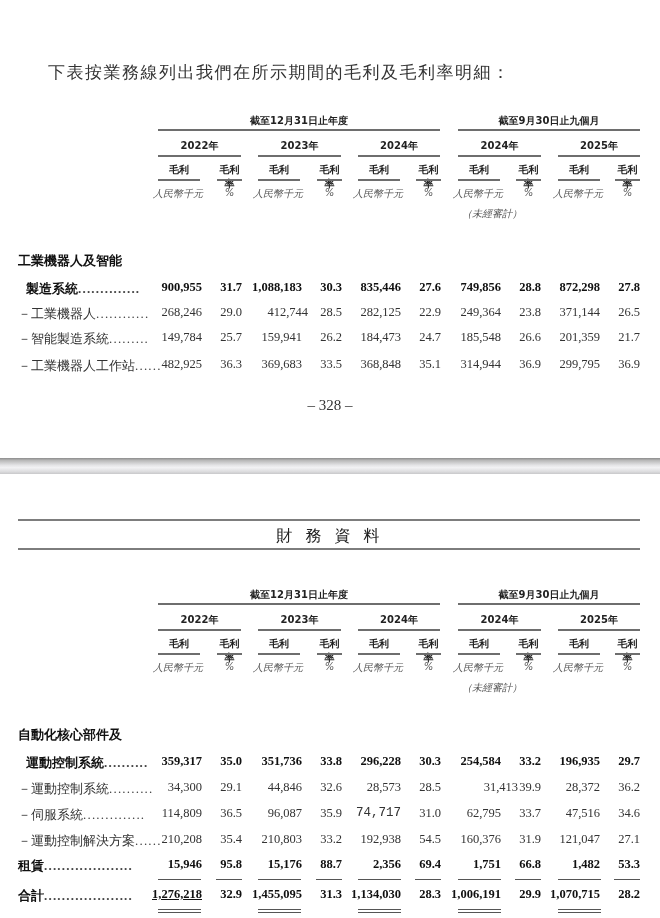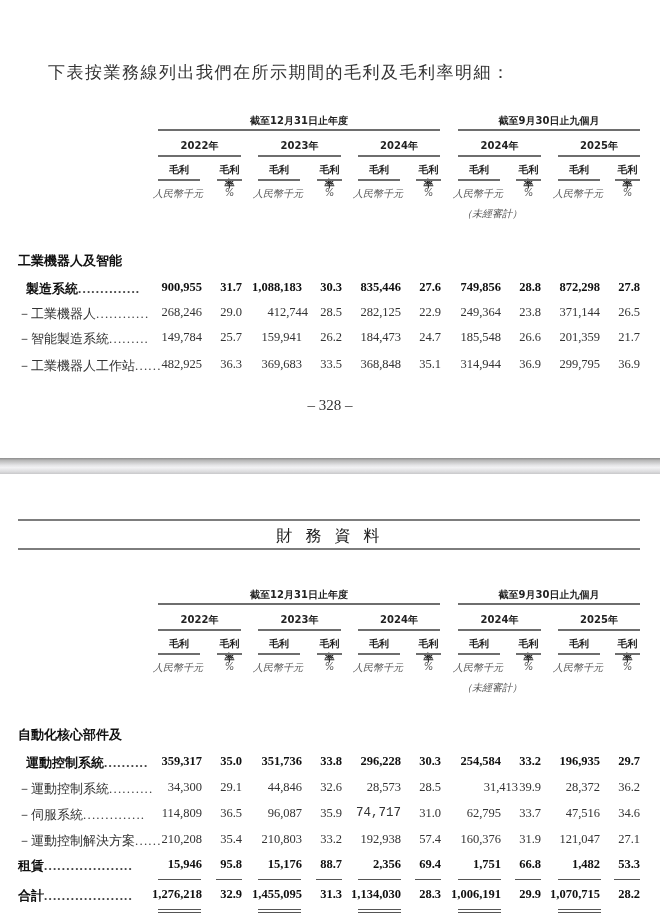--- a/index.html
+++ b/index.html
@@ -273,21 +273,21 @@
       <span class="num" style="right:60px;">47,516</span>
       <span class="num" style="right:20px;">34.6</span>
     </div>
     <div class="row" style="top:358px;">
       <span class="label"><span>－運動控制解決方案</span><span class="dots">......</span></span>
       <span class="num" style="right:458px;">210,208</span>
       <span class="num" style="right:418px;">35.4</span>
       <span class="num" style="right:358px;">210,803</span>
       <span class="num" style="right:318px;">33.2</span>
       <span class="num" style="right:259px;">192,938</span>
-      <span class="num" style="right:219px;">57.4</span>
+      <span class="num" style="right:219px;">54.5</span>
       <span class="num" style="right:159px;">160,376</span>
       <span class="num" style="right:119px;">31.9</span>
       <span class="num" style="right:60px;text-align:right;">121,047</span>
       <span class="num" style="right:20px;">27.1</span>
     </div>
     <div class="row bold" style="top:383px;">
       <span class="label"><span>租賃</span><span class="dots">....................</span></span>
       <span class="num" style="right:458px;">15,946</span>
       <span class="num" style="right:418px;">95.8</span>
       <span class="num" style="right:358px;">15,176</span>
@@ -306,21 +306,21 @@
     <div class="ul" style="left:316px; top:405px; width:26px;"></div>
     <div class="ul" style="left:358px; top:405px; width:43px;"></div>
     <div class="ul" style="left:415px; top:405px; width:26px;"></div>
     <div class="ul" style="left:458px; top:405px; width:43px;"></div>
     <div class="ul" style="left:515px; top:405px; width:26px;"></div>
     <div class="ul" style="left:558px; top:405px; width:43px;"></div>
     <div class="ul" style="left:614px; top:405px; width:26px;"></div>
 
     <div class="row bold" style="top:413px;padding-left:48px;">
       <span class="label"><span>合計</span><span class="dots">....................</span></span>
-      <span class="num" style="right:458px;">1,276,218</span>
+      <span class="num" style="right:458px;text-decoration:underline;">1,276,218</span>
       <span class="num" style="right:418px;">32.9</span>
       <span class="num" style="right:358px;">1,455,095</span>
       <span class="num" style="right:318px;">31.3</span>
       <span class="num" style="right:259px;">1,134,030</span>
       <span class="num" style="right:219px;">28.3</span>
       <span class="num" style="right:159px;">1,006,191</span>
       <span class="num" style="right:119px;">29.9</span>
       <span class="num" style="right:60px;">1,070,715</span>
       <span class="num" style="right:20px;">28.2</span>
     </div>

